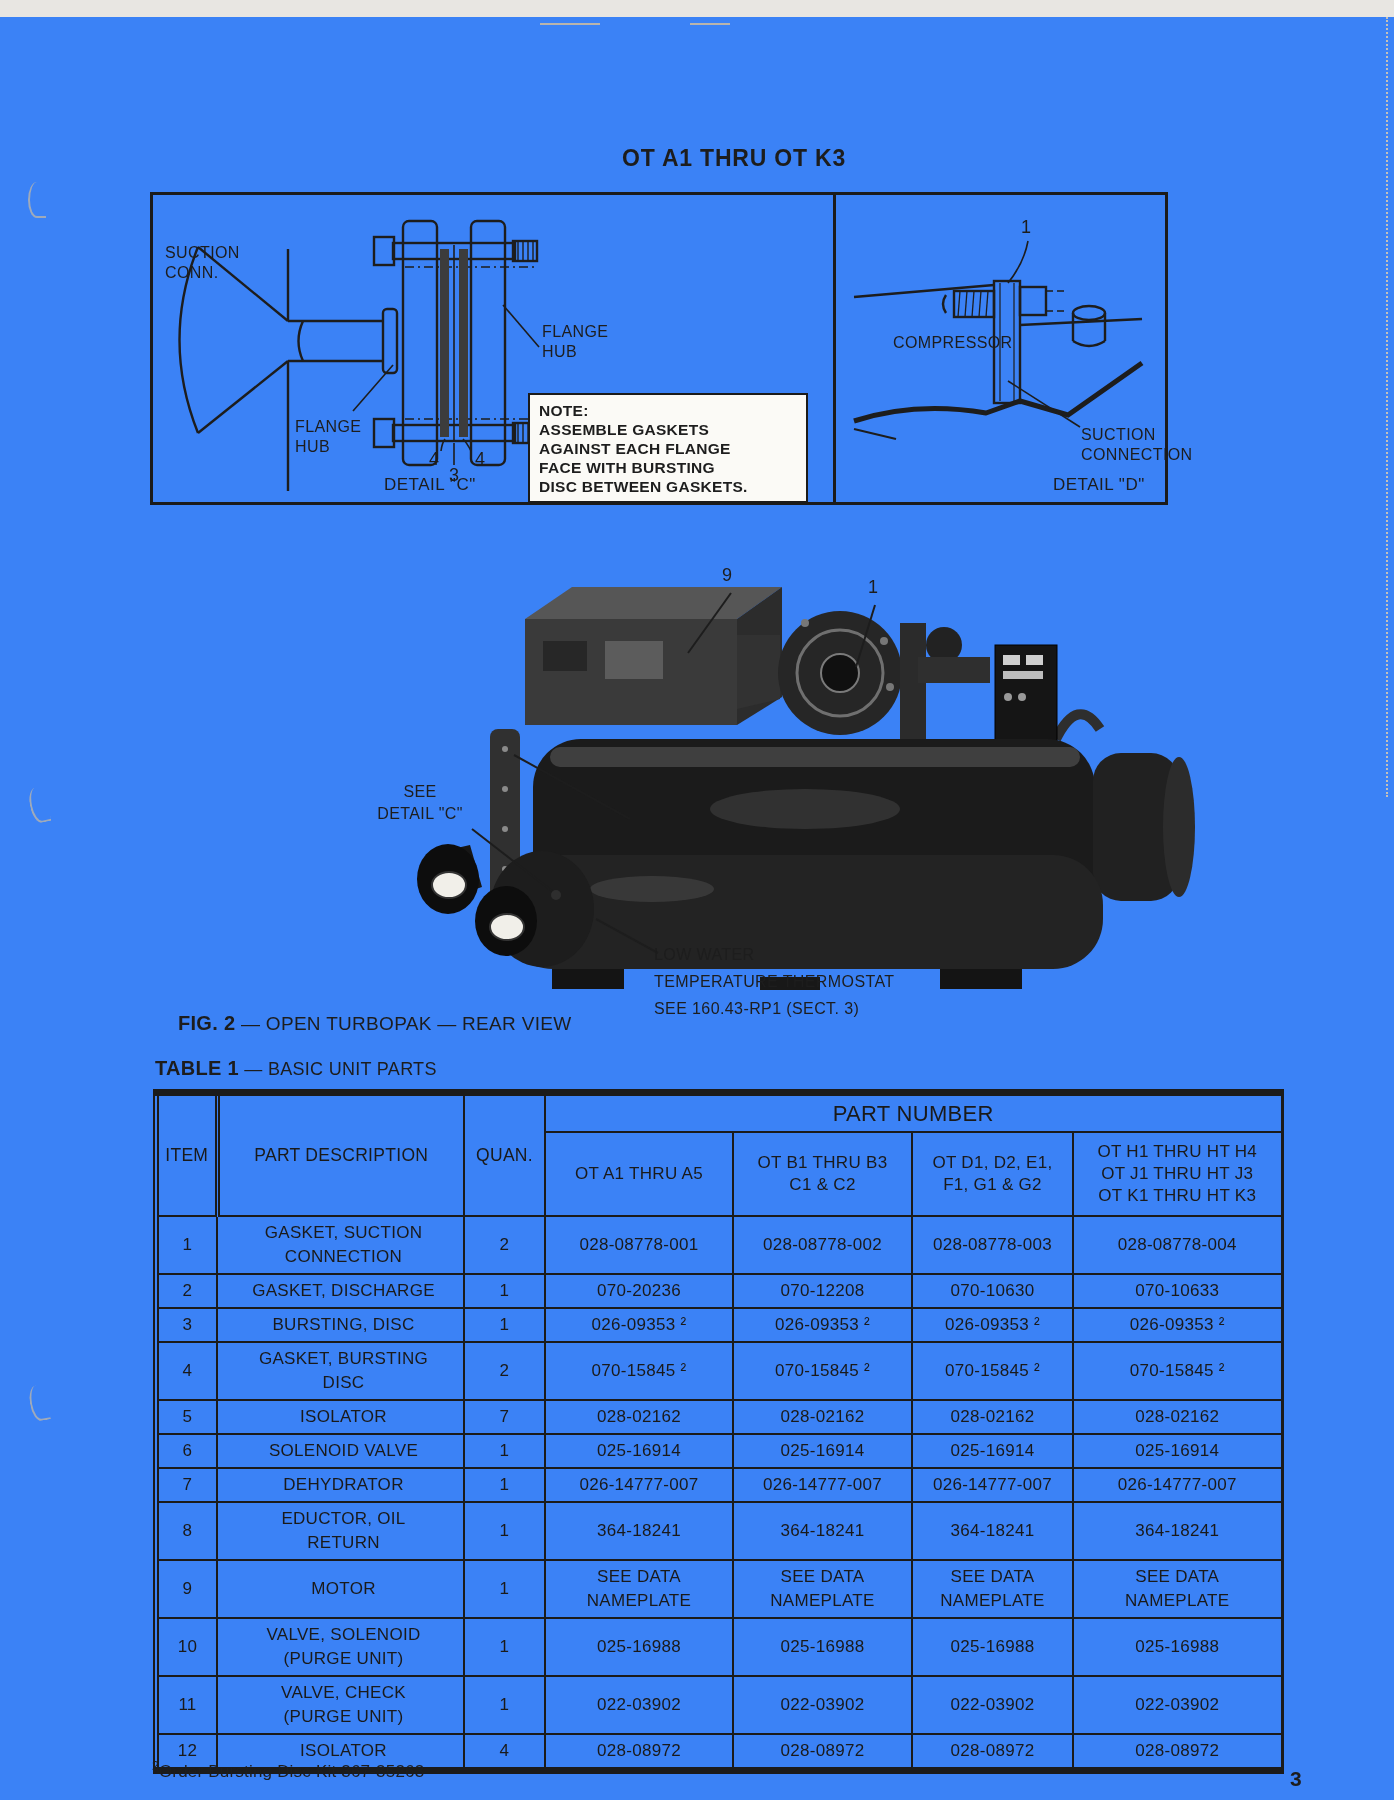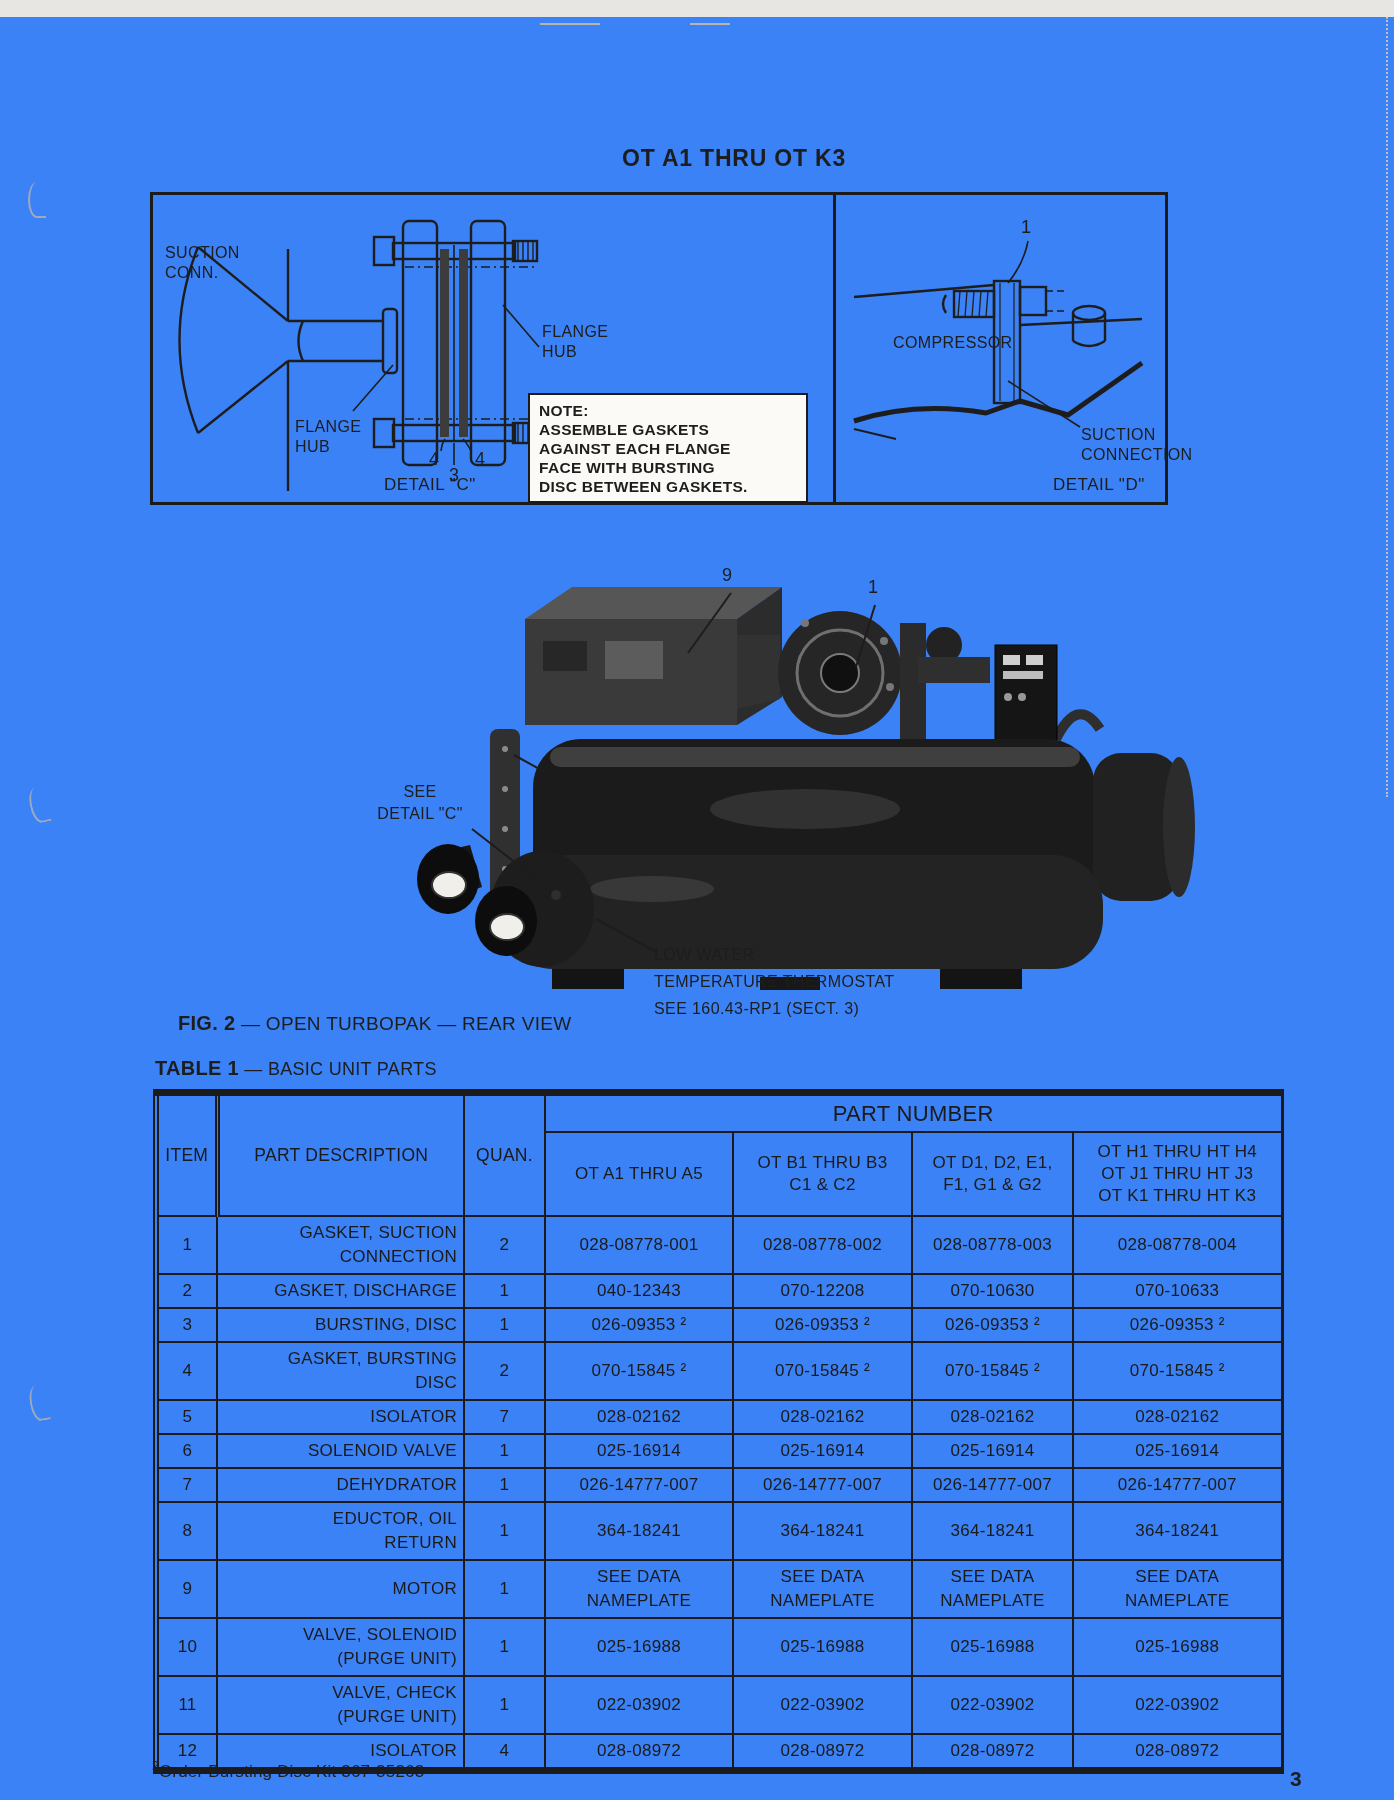--- a/index.html
+++ b/index.html
@@ -29,21 +29,21 @@
     font-size:17px;color:#1a1a1a;
   }
   table.parts{border:3px solid #1b1b1b;border-top-width:7px;border-bottom-width:7px;border-left:6px double #1b1b1b;}
   table.parts th,table.parts td{border:2px solid #1b1b1b;font-weight:normal;letter-spacing:.3px;}
   table.parts thead th{vertical-align:middle;text-align:center;}
   th.pn-band{height:33px;border-bottom-width:3px;font-size:22px;}
   th.grp{height:78px;line-height:22px;font-size:17px;padding:2px 4px;}
   th.side{font-size:17.5px;}
   tbody td{border-top-width:3px;vertical-align:middle;padding:4px 6px;line-height:24px;}
   td.c{text-align:center;}
-  td.desc{text-align:right;padding-left:12px;border-left:5px double #1b1b1b;}
+  td.desc{text-align:center;padding-left:12px;border-left:5px double #1b1b1b;}
   .footnote{font-size:17px;letter-spacing:.2px;}
   .footnote sup{font-size:12px;}
   .page-num{font-size:21px;font-weight:bold;}
   
   .arc-mark{width:16px;height:34px;border:2px solid #b9b4ac;border-right:none;border-top:none;border-radius:50% 0 0 50%;opacity:.8;}
   .dotted-edge{border-left:2px dotted #c6c1b8;width:0;}
   .dash-mark{border-top:2px solid #b9b4ac;height:0;}
   svg{display:block;}
 </style>
 </head>
@@ -293,21 +293,21 @@
       <td class="c ml">028-08778-001</td>
       <td class="c ml">028-08778-002</td>
       <td class="c ml">028-08778-003</td>
       <td class="c ml">028-08778-004</td>
     </tr>
 
     <tr>
       <td class="c">2</td>
       <td class="desc ml">GASKET, DISCHARGE</td>
       <td class="c">1</td>
-      <td class="c ml">040-12343</td>
+      <td class="c ml">070-20236</td>
       <td class="c ml">070-12208</td>
       <td class="c ml">070-10630</td>
       <td class="c ml">070-10633</td>
     </tr>
 
     <tr>
       <td class="c">3</td>
       <td class="desc ml">BURSTING, DISC</td>
       <td class="c">1</td>
       <td class="c ml">026-09353 ²</td>

